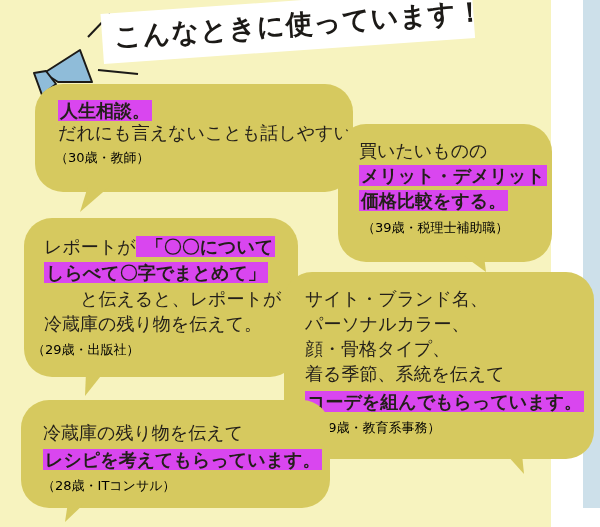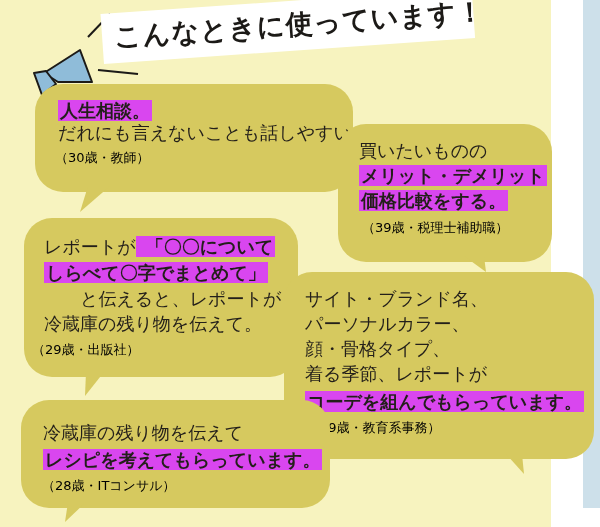--- a/index.html
+++ b/index.html
@@ -73,21 +73,21 @@
 <div class="line" style="left:44px; top:313px;">冷蔵庫の残り物を伝えて。</div>
 <div class="note" style="left:32px; top:342px;">（29歳・出版社）</div>
 
 <div class="bubble" style="left:284px; top:272px; width:310px; height:187px;"></div>
 <svg class="tail" style="left:506px; top:454px; width:22px; height:20px;" viewBox="0 0 22 20">
     <polygon points="0,0 16,0 18,20" fill="#d6c95f"></polygon>
   </svg>
 <div class="line" style="left:305px; top:288px;">サイト・ブランド名、</div>
 <div class="line" style="left:305px; top:313px;">パーソナルカラー、</div>
 <div class="line" style="left:305px; top:338px;">顔・骨格タイプ、</div>
-<div class="line" style="left:305px; top:363px;">着る季節、レポートが</div>
+<div class="line" style="left:305px; top:363px;">着る季節、系統を伝えて</div>
 <div class="line bold" style="left:305px; top:391px;"><span class="hl">コーデを組んでもらっています。</span></div>
 <div class="note" style="left:307px; top:420px;">（39歳・教育系事務）</div>
 
 <div class="bubble" style="left:21px; top:400px; width:309px; height:108px;"></div>
 <svg class="tail" style="left:62px; top:502px; width:26px; height:20px;" viewBox="0 0 26 20">
     <polygon points="6,0 24,0 3,20" fill="#d6c95f"></polygon>
   </svg>
 <div class="line" style="left:43px; top:422px;">冷蔵庫の残り物を伝えて</div>
 <div class="line bold" style="left:43px; top:449px;"><span class="hl">レシピを考えてもらっています。</span></div>
 <div class="note" style="left:42px; top:478px;">（28歳・ITコンサル）</div>

